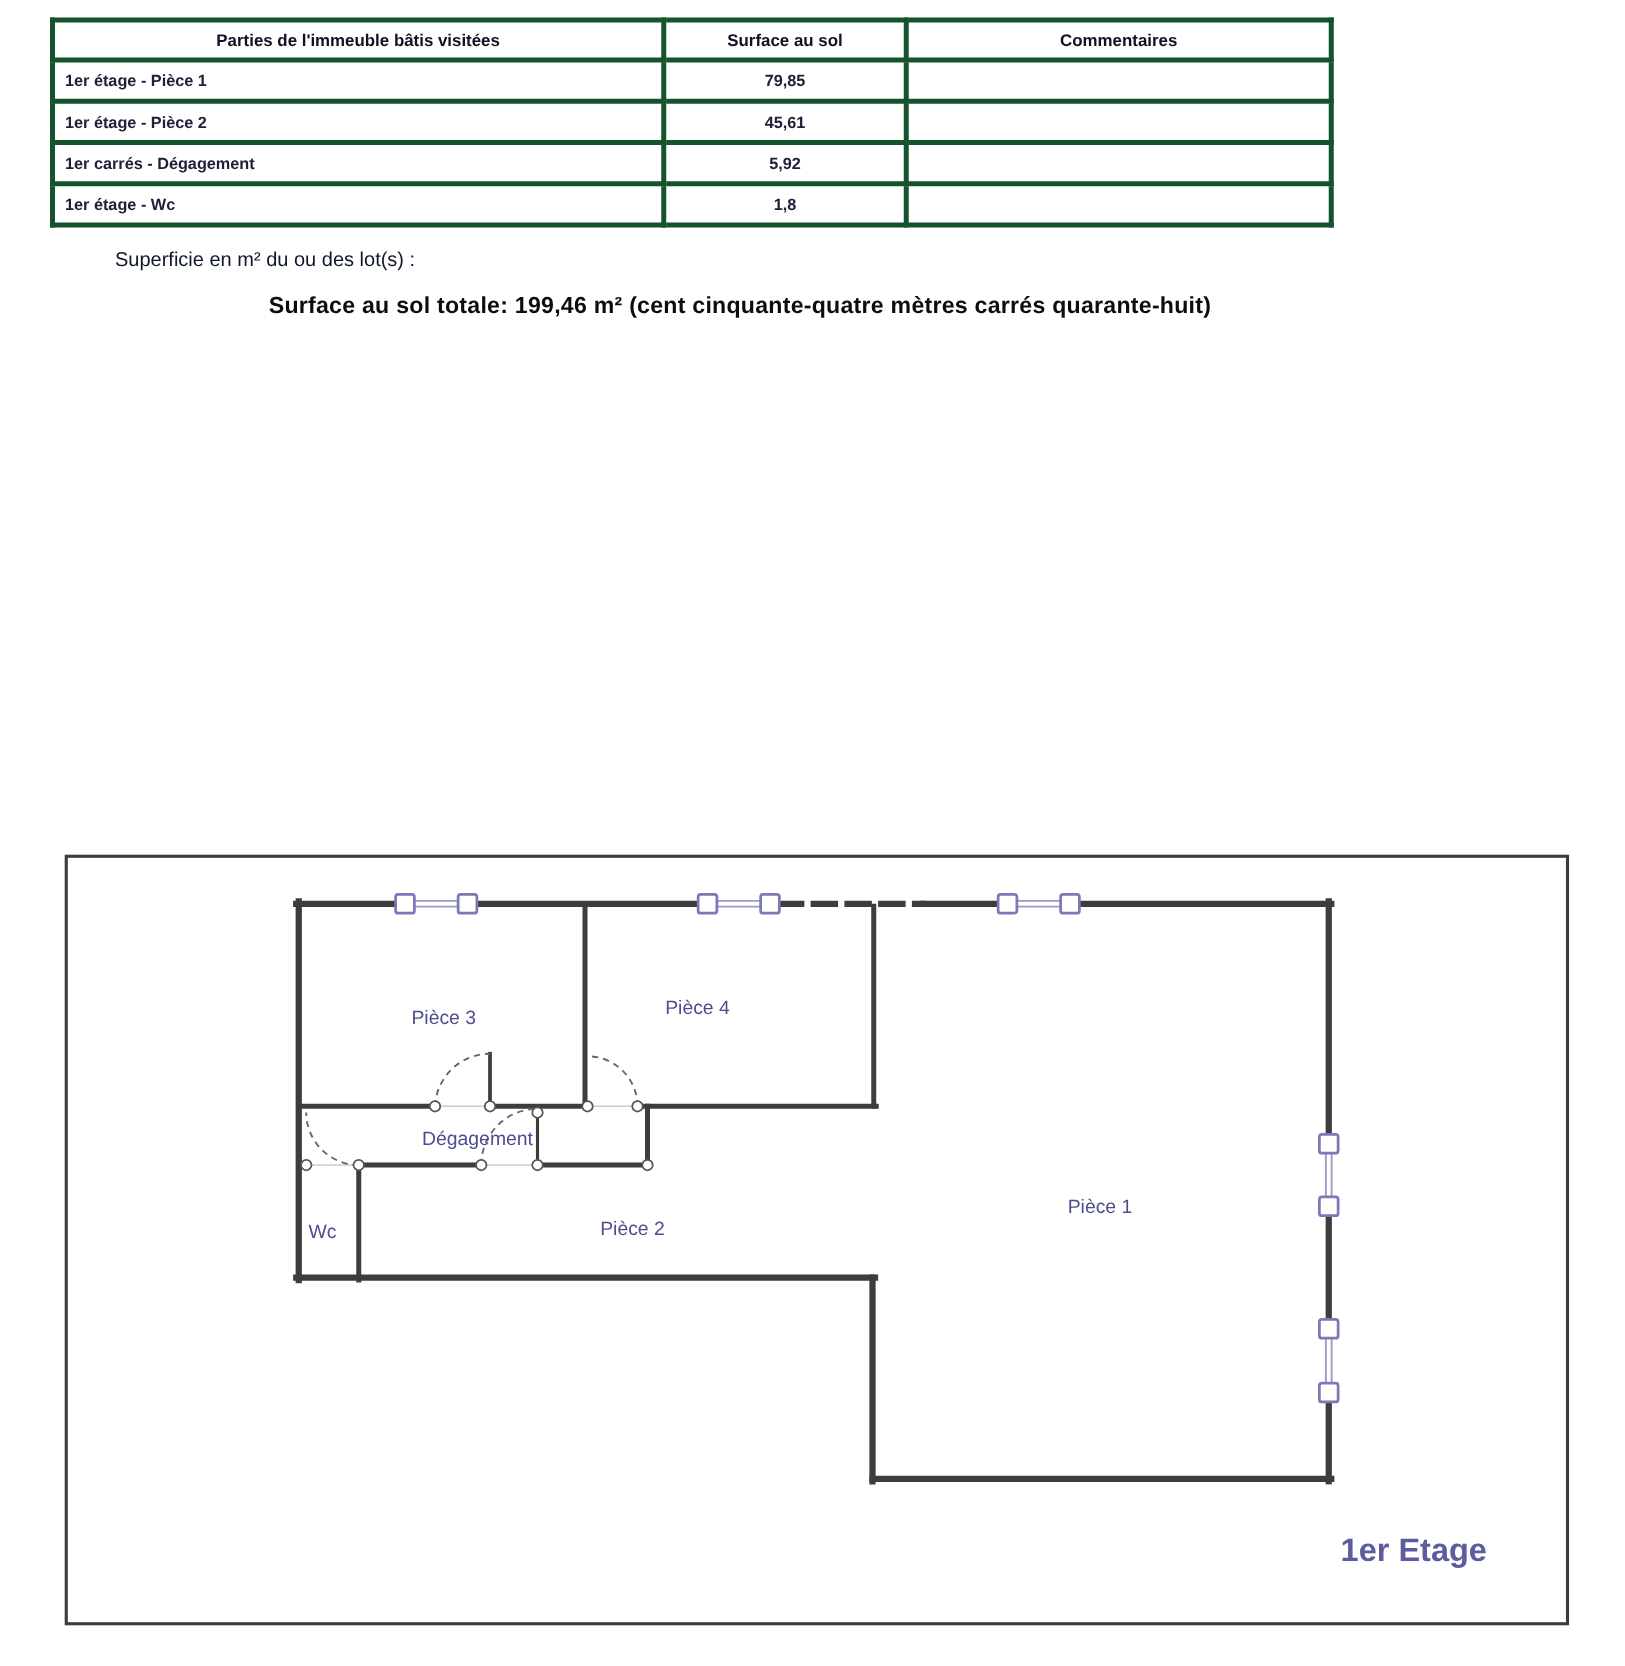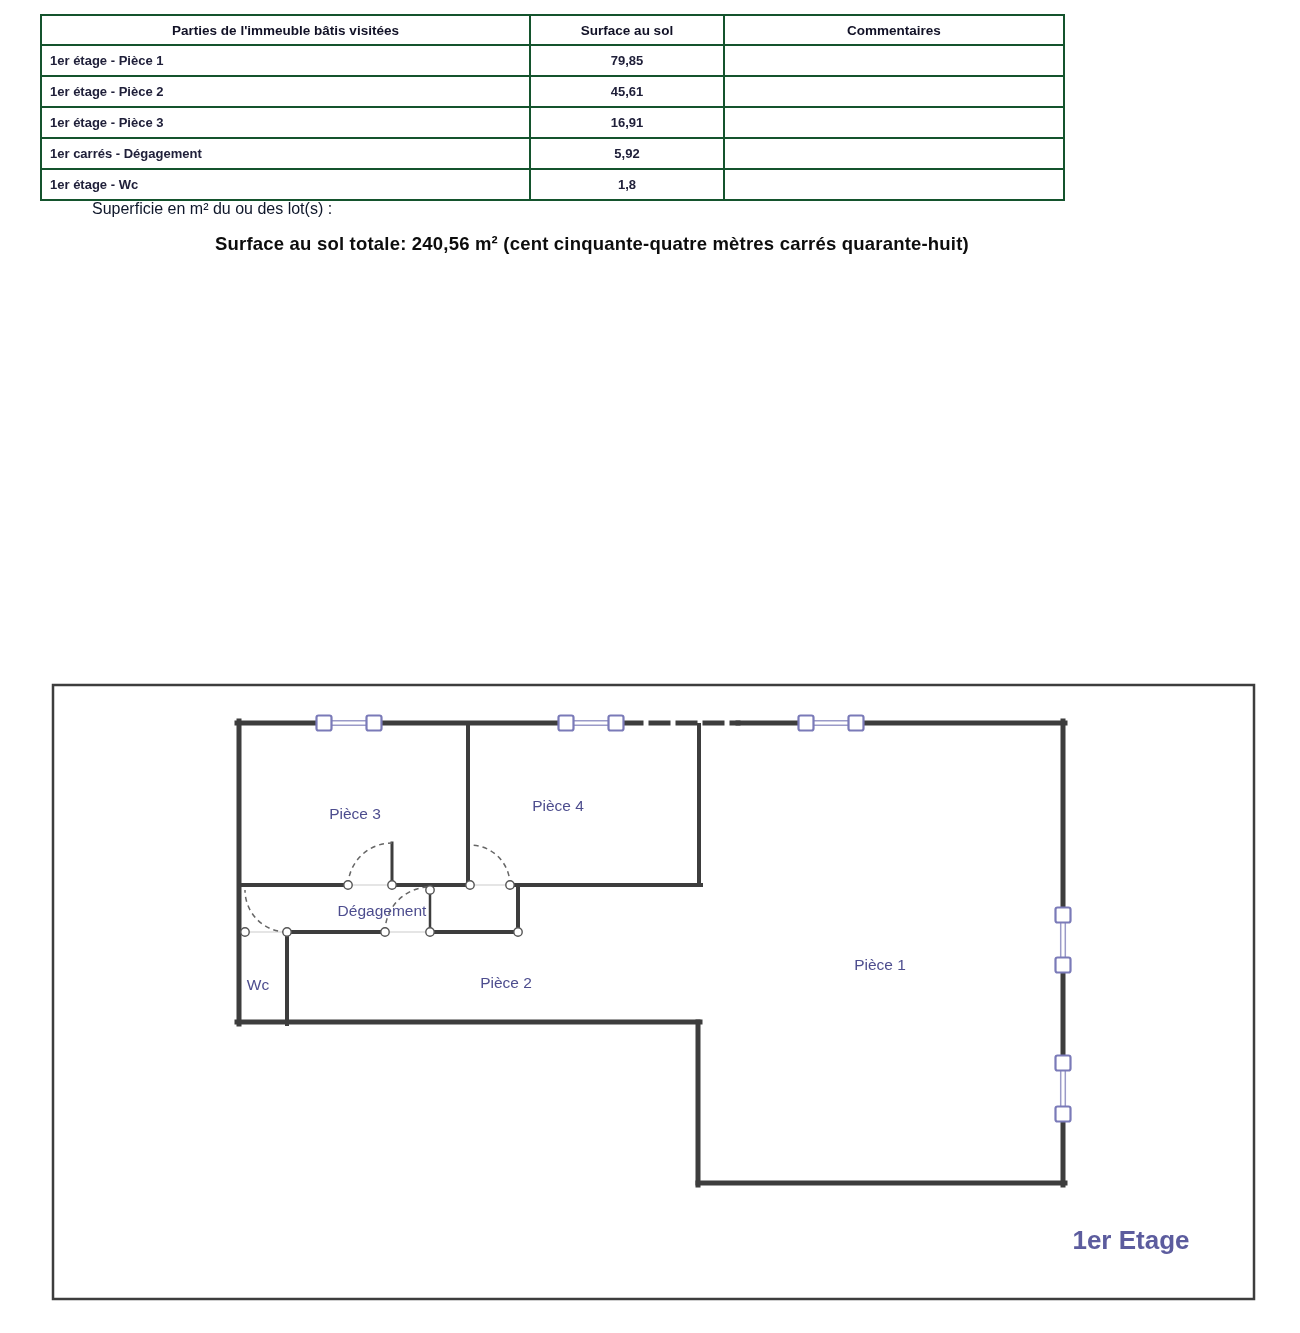--- a/index.html
+++ b/index.html
@@ -13,21 +13,21 @@
   
   .surf-table{
     position:absolute;left:40px;top:14px;
     width:1023px;
     border-collapse:collapse;
     table-layout:fixed;
     font-size:13px;
     color:#20203a;
   }
   .surf-table th,.surf-table td{
-    border:2px solid #14532d;
+    border:4px solid #14532d;
     padding:0 0 0 8px;
     overflow:hidden;white-space:nowrap;
   }
   .surf-table th{
     height:28px;
     font-size:13.5px;
     font-weight:bold;
     text-align:center;
     padding:0;
     color:#111126;
@@ -68,39 +68,34 @@
       <td>1er étage - Pièce 1</td>
       <td class="center">79,85</td>
       <td></td>
     </tr>
     <tr>
       <td>1er étage - Pièce 2</td>
       <td class="center">45,61</td>
       <td></td>
     </tr>
     <tr>
-      <td>1er étage - Pièce 3</td>
-      <td class="center">16,91</td>
-      <td></td>
-    </tr>
-    <tr>
       <td>1er carrés - Dégagement</td>
       <td class="center">5,92</td>
       <td></td>
     </tr>
     <tr>
       <td>1er étage - Wc</td>
       <td class="center">1,8</td>
       <td></td>
     </tr>
   </tbody>
 </table>
 
 <div class="superficie-label">Superficie en m² du ou des lot(s) :</div>
-<div class="total-line">Surface au sol totale: 240,56 m² (cent cinquante-quatre mètres carrés quarante-huit)</div>
+<div class="total-line">Surface au sol totale: 199,46 m² (cent cinquante-quatre mètres carrés quarante-huit)</div>
 
 <svg class="plan-svg" width="1206" height="620" viewBox="0 0 1206 620">
 
   <rect x="3" y="2" width="1201" height="614" fill="#ffffff" stroke="#3d3d3d" stroke-width="2.5"></rect>
 
   <g stroke="#cccccc" stroke-width="1.2">
     <line x1="298" y1="202" x2="342" y2="202"></line>
     <line x1="420" y1="202" x2="460" y2="202"></line>
     <line x1="195" y1="249" x2="237" y2="249"></line>
     <line x1="335" y1="249" x2="380" y2="249"></line>

